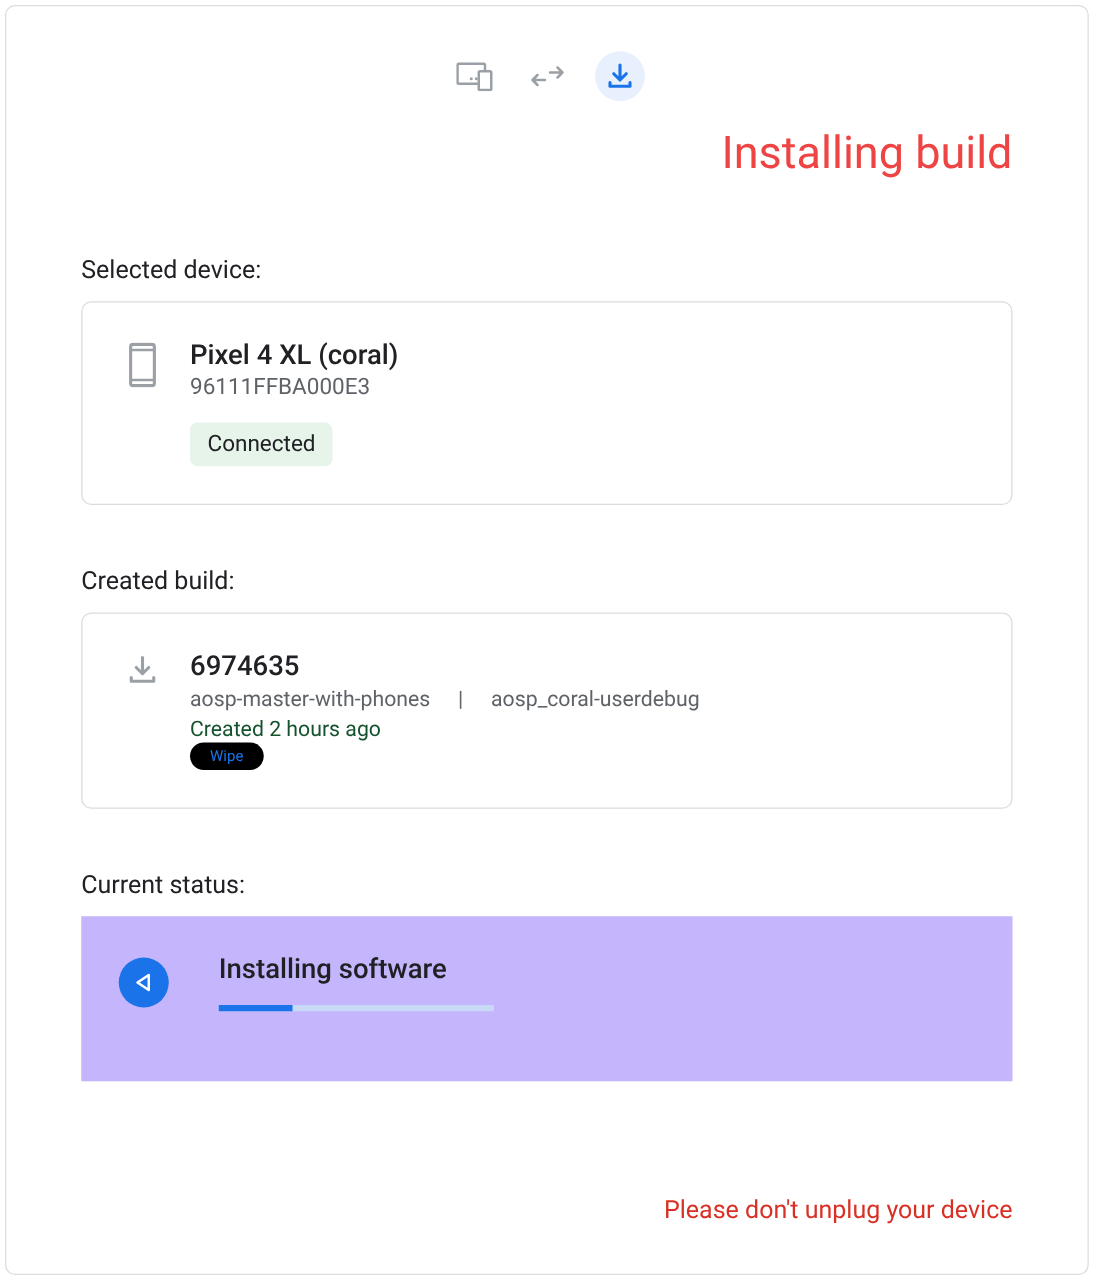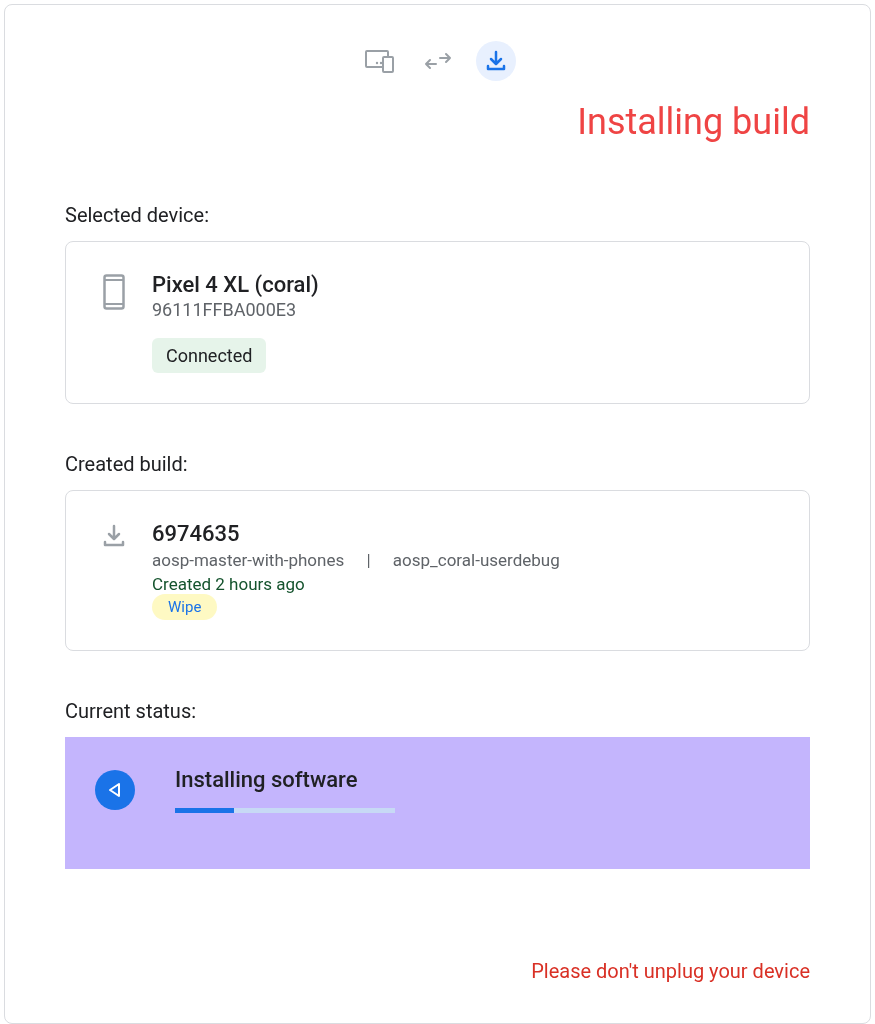--- a/index.html
+++ b/index.html
@@ -83,25 +83,25 @@
       display: inline-block;
       padding: 7px 14px;
       border-radius: 6px;
       font-size: 18px;
     }
     .badge-connected {
       background: #e6f4ea;
       color: #202124;
     }
     .badge-wipe {
-      background: #fef9c3;
+      background: #000000;
       color: #1a73e8;
       border-radius: 16px;
       padding: 4px 16px;
-      font-size: 15px;
+      font-size: 12px;
     }
     .build-id {
       font-size: 22px;
       font-weight: 500;
       color: #202124;
       margin-bottom: 4px;
     }
     .build-meta {
       font-size: 17px;
       color: #5f6368;

